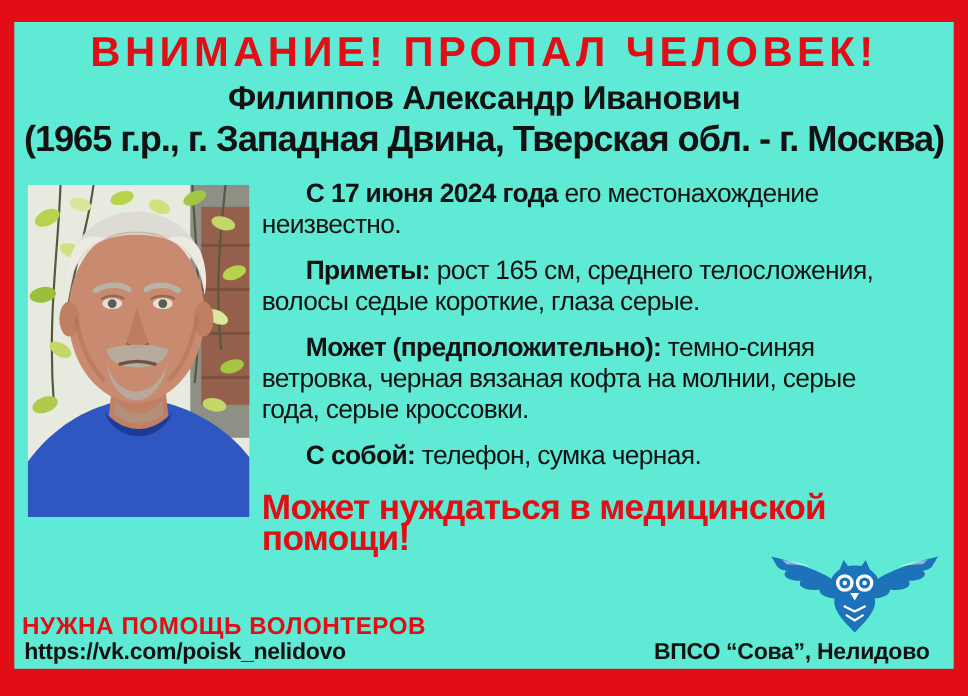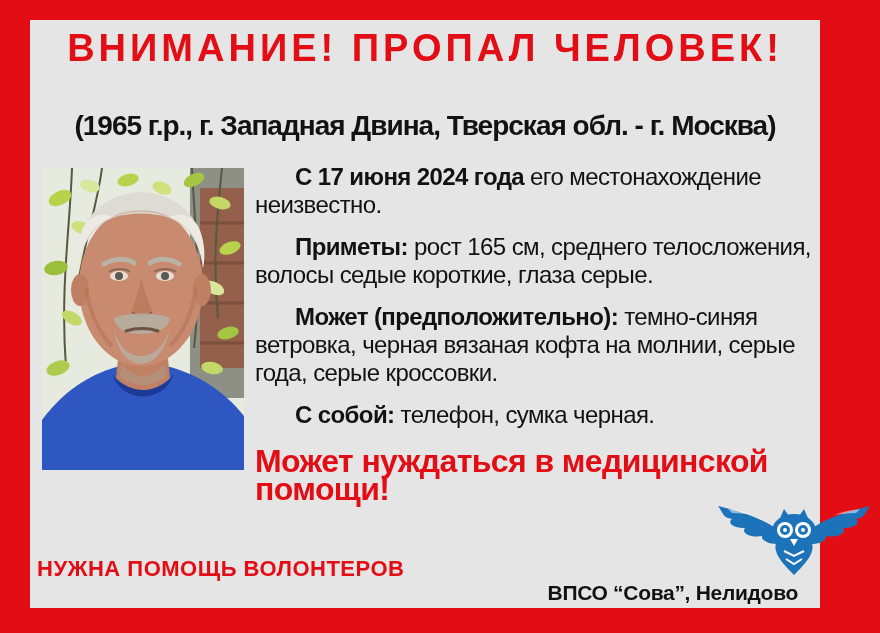--- a/index.html
+++ b/index.html
@@ -9,38 +9,38 @@
   }
   html,body{margin:0;padding:0;background:#fff;}
   .poster{
     position:relative;
     width:880px;height:633px;
     background:var(--accent);
     font-family:"Liberation Sans","DejaVu Sans",sans-serif;
     overflow:hidden;
   }
   .panel{
-    position:absolute;left:30px;top:20px;width:790px;height:588px;
-    background:#e5e5e5;
+    position:absolute;left:13px;top:20px;width:854px;height:588px;
+    background:#5eead4;
   }
   .abs{position:absolute;}
   
   .title{
     left:0;right:0;top:6px;text-align:center;
     color:var(--accent);font-weight:bold;font-size:38px;line-height:44px;
     letter-spacing:4px;white-space:nowrap;
   }
   .name{
     left:0;right:0;top:52px;text-align:center;
     color:var(--ink);font-weight:bold;font-size:30px;line-height:36px;
     letter-spacing:-0.5px;white-space:nowrap;
   }
   .subtitle{
     left:0;right:0;top:90px;text-align:center;
-    color:var(--ink);font-weight:bold;font-size:28px;line-height:32px;
+    color:var(--ink);font-weight:bold;font-size:33px;line-height:32px;
     letter-spacing:-1px;white-space:nowrap;
   }
   
   .photo{left:12px;top:148px;width:202px;height:302px;overflow:hidden;}
   .photo svg{display:block;}
   
   .details{
     left:225px;top:143px;width:572px;
     color:var(--ink);font-size:24px;line-height:28px;
     letter-spacing:-0.6px;
@@ -77,20 +77,21 @@
   .owl{left:684px;top:481px;width:160px;height:76px;}
 </style>
 </head>
 <body>
 
 <div class="poster">
   <div class="panel">
 
     <div class="abs title">ВНИМАНИЕ! ПРОПАЛ ЧЕЛОВЕК!</div>
 
+    <div class="abs name">Филиппов Александр Иванович</div>
 
     <div class="abs subtitle">(1965 г.р., г. Западная Двина, Тверская обл. - г. Москва)</div>
 
     <div class="abs photo">
       <svg width="202" height="302" viewBox="0 0 202 302" xmlns="http://www.w3.org/2000/svg">
 
         <rect x="0" y="0" width="202" height="302" fill="#e7eade"></rect>
         <rect x="148" y="0" width="54" height="230" fill="#8e8f85"></rect>
         <rect x="158" y="20" width="44" height="180" fill="#95604b"></rect>
         <g stroke="#7d4f3e" stroke-width="3">
@@ -166,20 +167,21 @@
       <p><b>С 17 июня 2024 года</b><span> его местонахождение неизвестно.</span></p>
       <p><b>Приметы:</b><span> рост 165 см, среднего телосложения, волосы седые короткие, глаза серые.</span></p>
       <p><b>Может (предположительно):</b><span> темно-синяя ветровка, черная вязаная кофта на молнии, серые года, серые кроссовки.</span></p>
       <p><b>С собой:</b><span> телефон, сумка черная.</span></p>
       <p class="warning">Может нуждаться в медицинской помощи!</p>
     </div>
 
 
     <div class="abs volunteers">НУЖНА ПОМОЩЬ ВОЛОНТЕРОВ</div>
 
+    <div class="abs url">https://vk.com/poisk_nelidovo</div>
 
     <div class="abs org">ВПСО “Сова”, Нелидово</div>
 
     <div class="abs owl">
       <svg width="160" height="76" viewBox="0 0 160 76" xmlns="http://www.w3.org/2000/svg">
         <g fill="var(--owl-blue)">
 
           <path d="M84 40 C 94 28, 110 16, 156 5 C 150 13, 152 16, 142 18 C 147 22, 141 27, 129 27 C 133 32, 124 37, 112 35 C 113 41, 100 45, 90 42 Z"></path>
 
           <path d="M76 40 C 66 28, 50 16, 4 5 C 10 13, 8 16, 18 18 C 13 22, 19 27, 31 27 C 27 32, 36 37, 48 35 C 47 41, 60 45, 70 42 Z"></path>

